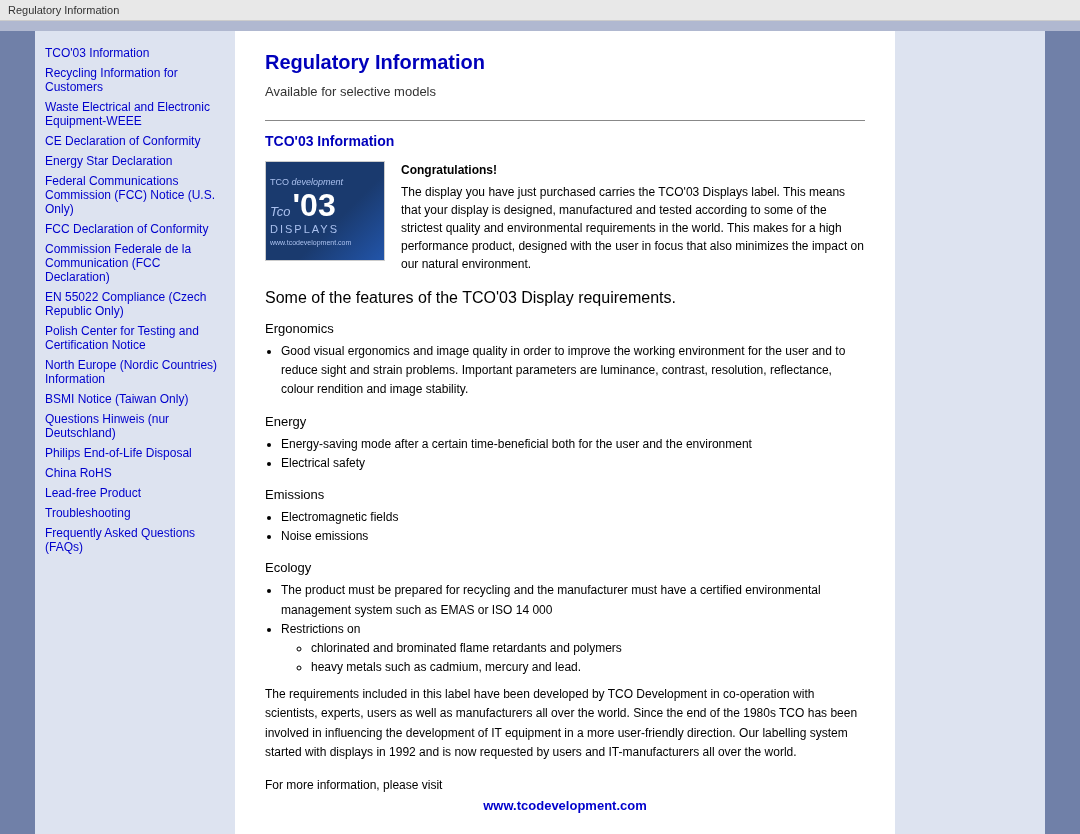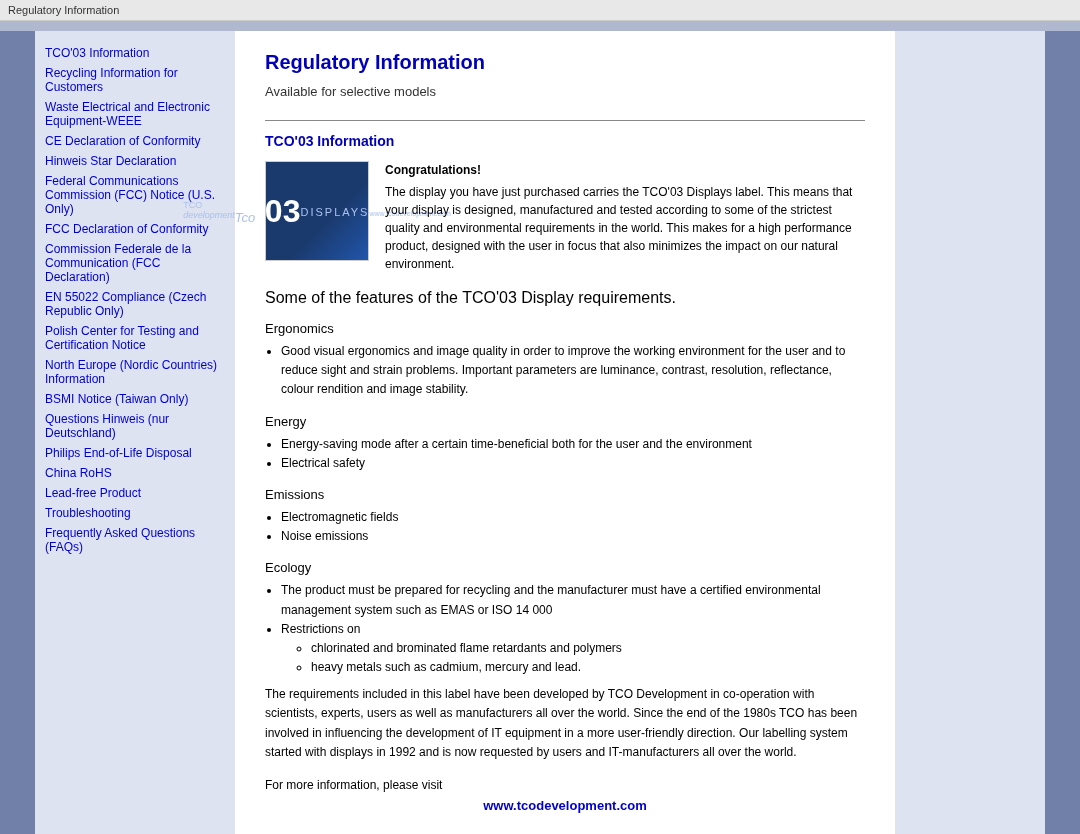--- a/index.html
+++ b/index.html
@@ -78,28 +78,28 @@
       font-size: 14px;
       font-weight: bold;
       margin-bottom: 12px;
     }
     .tco-box {
       display: flex;
       gap: 16px;
       margin-bottom: 16px;
     }
     .tco-logo {
-      width: 104px;
+      width: 120px;
       height: 100px;
       flex-shrink: 0;
       border: 1px solid #ccc;
       background: linear-gradient(135deg, #1a3a6e 60%, #2255aa 100%);
       display: flex;
-      flex-direction: row;
-      align-items: center;
+      flex-direction: column;
+      align-items: flex-start;
       justify-content: center;
       color: white;
       font-size: 10px;
       padding: 4px;
     }
     .tco-logo .tco-top {
       font-size: 9px;
       color: #aac0ee;
       margin-bottom: 2px;
     }
@@ -187,21 +187,21 @@
 <div class="page-wrapper">
 
   <div class="left-strip"></div>
 
   <div class="sidebar">
 
   <a class="sidebar-link" href="#">TCO'03 Information</a>
       <a class="sidebar-link" href="#">Recycling Information for Customers</a>
       <a class="sidebar-link" href="#">Waste Electrical and Electronic Equipment-WEEE</a>
       <a class="sidebar-link" href="#">CE Declaration of Conformity</a>
-      <a class="sidebar-link" href="#">Hinweis Star Declaration</a>
+      <a class="sidebar-link" href="#">Energy Star Declaration</a>
       <a class="sidebar-link" href="#">Federal Communications Commission (FCC) Notice (U.S. Only)</a>
       <a class="sidebar-link" href="#">FCC Declaration of Conformity</a>
       <a class="sidebar-link" href="#">Commission Federale de la Communication (FCC Declaration)</a>
       <a class="sidebar-link" href="#">EN 55022 Compliance (Czech Republic Only)</a>
       <a class="sidebar-link" href="#">Polish Center for Testing and Certification Notice</a>
       <a class="sidebar-link" href="#">North Europe (Nordic Countries) Information</a>
       <a class="sidebar-link" href="#">BSMI Notice (Taiwan Only)</a>
       <a class="sidebar-link" href="#">Questions Hinweis (nur Deutschland)</a>
       <a class="sidebar-link" href="#">Philips End-of-Life Disposal</a>
       <a class="sidebar-link" href="#">China RoHS</a>

